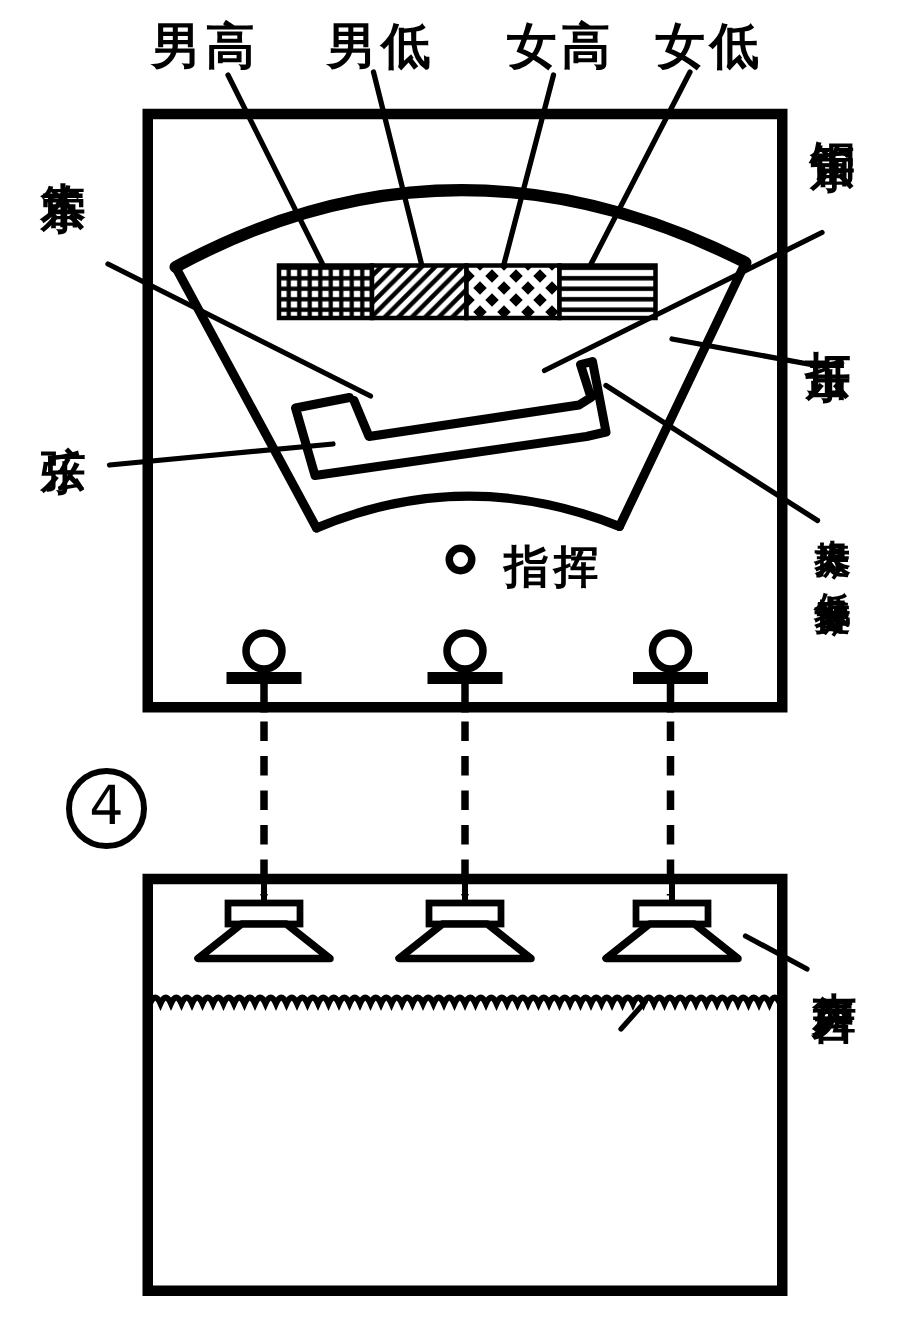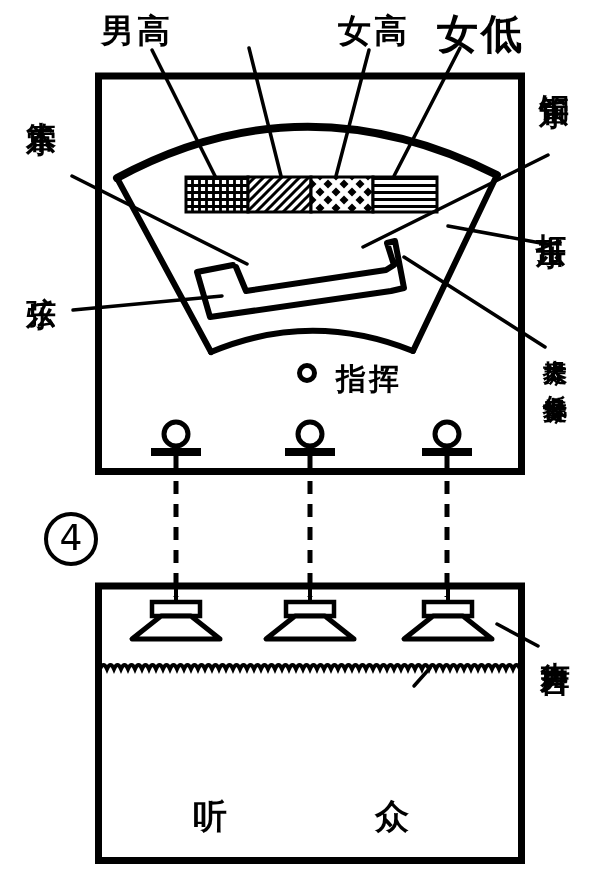--- a/index.html
+++ b/index.html
@@ -117,24 +117,24 @@
       <line x1="548" y1="155" x2="363" y2="247"></line>
       <line x1="546" y1="244" x2="448" y2="226"></line>
       <line x1="545" y1="347" x2="404" y2="257"></line>
       <line x1="73" y1="310" x2="222" y2="296"></line>
       <line x1="538" y1="646" x2="497" y2="624"></line>
       <line x1="430" y1="668" x2="414" y2="686"></line>
     </g>
   </svg>
 
   <div class="lbl" style="left:101px;top:14px;font-size:33px;">男高</div>
+  <div class="lbl" style="left:218px;top:14px;font-size:33px;">男低</div>
   <div class="lbl" style="left:338px;top:14px;font-size:33px;">女高</div>
-  <div class="lbl" style="left:437px;top:14px;font-size:41px;">女低</div>
+  <div class="lbl" style="left:437px;top:14px;font-size:33px;">女低</div>
   <div class="lbl" style="left:320px;top:364px;font-size:30px;margin-left:16px;">指挥</div>
-  <div class="lbl" style="left:193px;top:799px;font-size:34px;letter-spacing:148px;">听众</div>
 
   <div class="vlbl" style="left:26px;top:97px;font-size:30px;">木管乐</div>
   <div class="vlbl" style="left:26px;top:273px;font-size:30px;">弦乐</div>
   <div class="vlbl" style="left:539px;top:70px;font-size:30px;">铜管乐</div>
   <div class="vlbl" style="left:536px;top:210px;font-size:30px;">打击乐</div>
   <div class="vlbl" style="left:543px;top:340px;font-size:24px;">大提琴,低音提琴</div>
   <div class="vlbl" style="left:540px;top:637px;font-size:30px;">声舞台</div>
 
   <div class="figure-badge">4</div>
 

